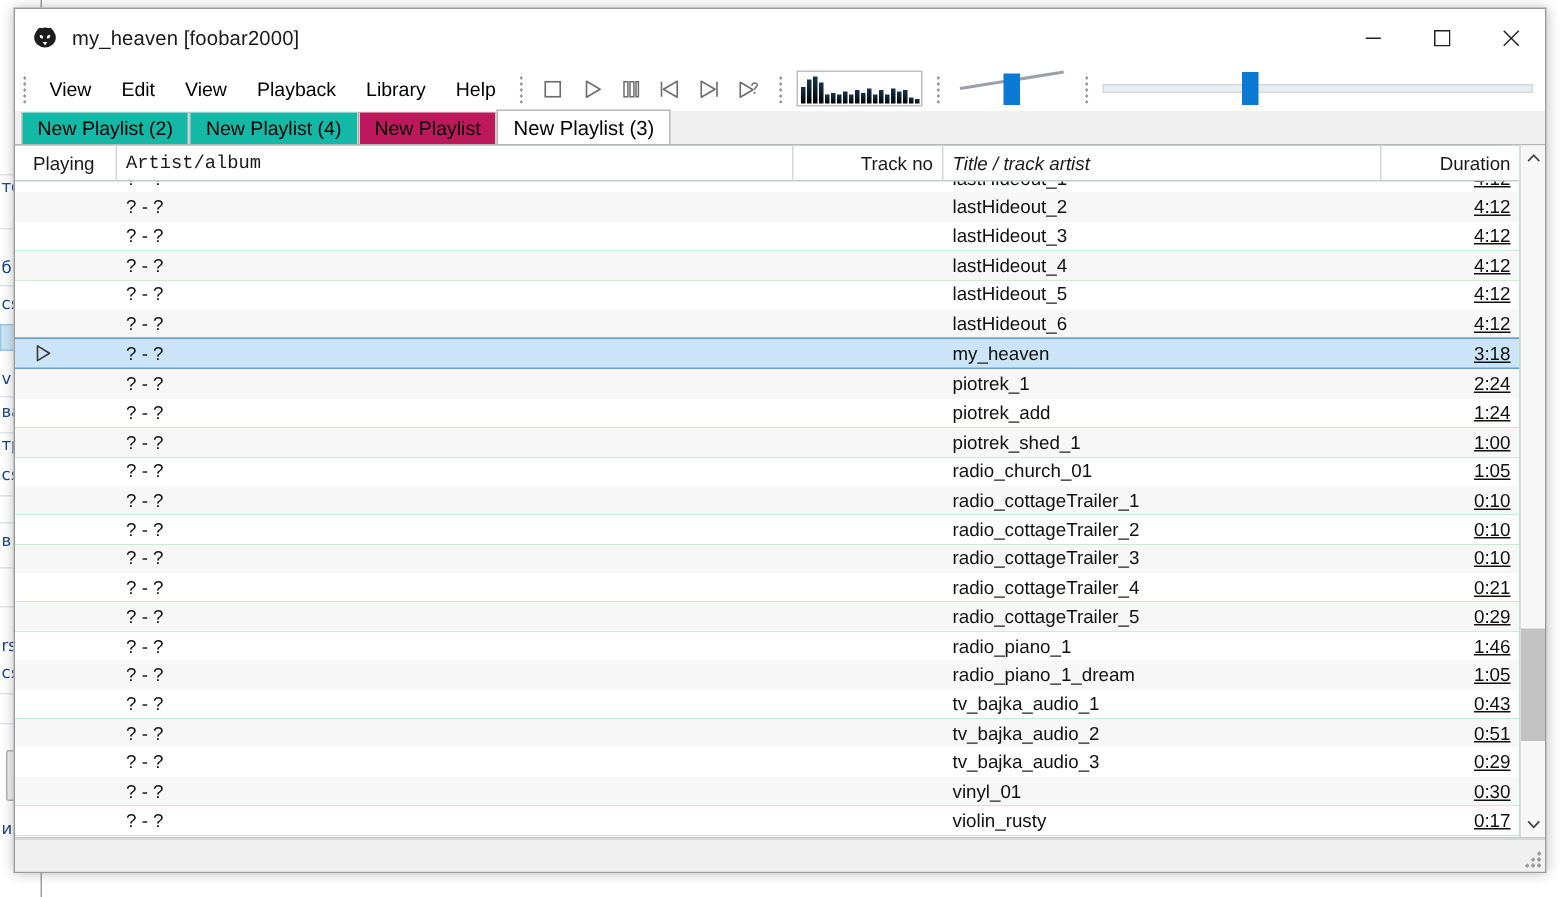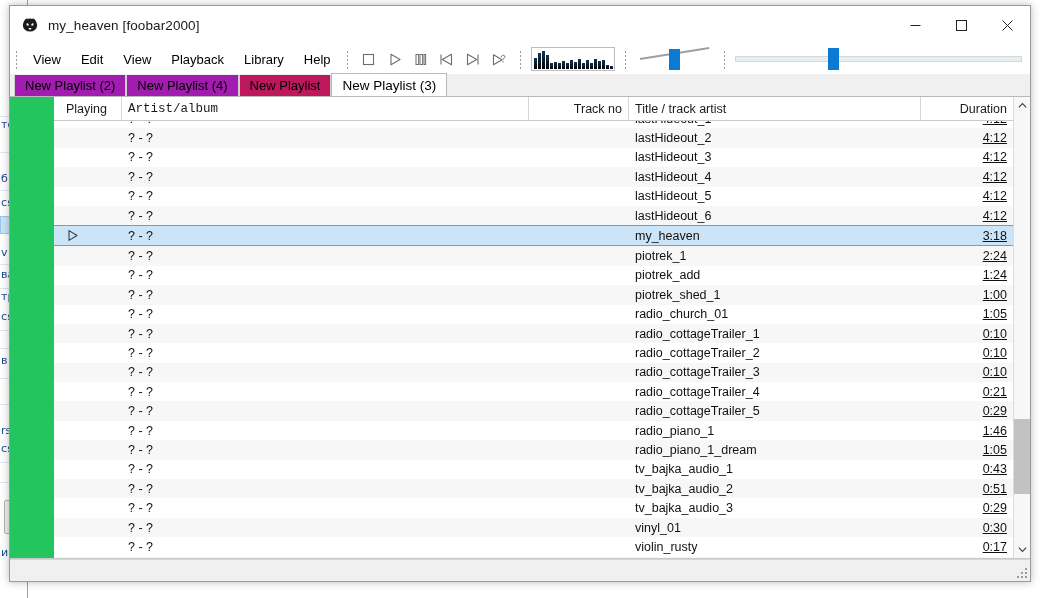--- a/index.html
+++ b/index.html
@@ -177,21 +177,21 @@
     border-bottom: 1px solid #b8b8b8;
     display: flex; align-items: flex-end;
     padding-left: 4px;
     position: relative;
   }
   .tab {
     height: 21px;
     padding: 0 10px;
     display: flex; align-items: center;
     font-size: 13px; color: #000;
-    background: #a21caf;
+    background: #14b8a6;
     border-left: 1px solid #cfcfcf;
     border-right: 1px solid #cfcfcf;
     cursor: default;
     white-space: nowrap;
     position: relative;
   }
   .tab.hot { background: #be185d; }
   .tab.active {
     background: #ffffff;
     height: 23px;
@@ -202,41 +202,40 @@
     font-size: 13.5px;
   }
 
   
   .playlist-area {
     flex: 1 1 auto;
     display: flex;
     min-height: 0;
     background: #22c55e;
     border-bottom: 1px solid #c8c8c8;
-    padding-left: 44px;
   }
   .plist { flex: 1 1 auto; display: flex; flex-direction: column; min-width: 0; }
 
   .cols {
     height: 24px; min-height: 24px;
     background: #ffffff;
     border-bottom: 1px solid #c9c9c9;
     display: flex; align-items: center;
     font-size: 12.5px; color: #1a1a1a;
   }
   .col {
     height: 24px; display: flex; align-items: center;
     border-right: 1px solid #d6d6d6;
     padding: 0 6px; overflow: hidden; white-space: nowrap;
     cursor: default;
   }
   .col.c-playing { width: 68px; flex: 0 0 68px; justify-content: flex-start; padding-left: 12px;}
   .col.c-artist  { flex: 1 1 auto; min-width: 0; font-family: Liberation Mono, monospace; }
   .col.c-trackno { width: 100px; flex: 0 0 100px; justify-content: flex-end; }
-  .col.c-title   { width: 292px; flex: 0 0 292px; }
+  .col.c-title   { width: 292px; flex: 0 0 292px; font-style: italic; }
   .col.c-dur     { width: 92px; flex: 0 0 92px; justify-content: flex-end; border-right: none; }
 
   .rows { flex: 1 1 auto; overflow: hidden; position: relative; }
   .row {
     height: 19.4px;
     display: flex; align-items: center;
     font-size: 12.5px; color: #111;
     cursor: default;
   }
   .row.odd  { background: #ffffff; }

